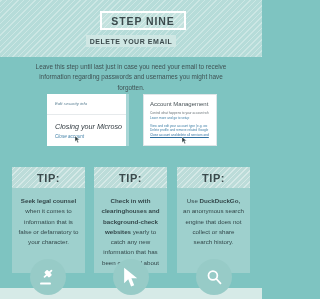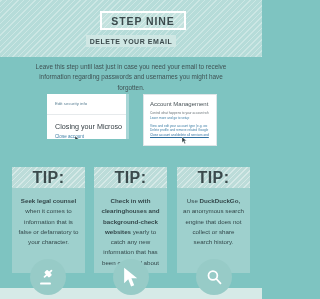--- a/index.html
+++ b/index.html
@@ -94,21 +94,21 @@
 
   
   .shot {
     position: absolute;
     background: #ffffff;
     box-sizing: border-box;
     overflow: hidden;
   }
   .shot-left {
     left: 47px; top: 94px;
-    width: 82px; height: 45px;
+    width: 82px; height: 52px; font-style: italic;
   }
   .shot-right {
     left: 143px; top: 94px;
     width: 74px; height: 52px;
     border: 1px solid #dfe6e8;
   }
   .shot-left .divider {
     position: absolute;
     left: 0; right: 0; top: 20px;
     height: 1px;
@@ -194,21 +194,21 @@
       rgba(255,255,255,0.38) 0px,
       rgba(255,255,255,0.38) 1px,
       rgba(255,255,255,0) 1px,
       rgba(255,255,255,0) 4px
     );
     display: flex;
     align-items: center;
     justify-content: center;
   }
   .tip-head .label {
-    font-size: 16px;
+    font-size: 11px;
     font-weight: bold;
     letter-spacing: 0.5px;
     color: #3b4a4c;
   }
   .tip-body {
     padding: 8px 6px 0 6px;
     text-align: center;
     font-size: 6.2px;
     line-height: 1.66;
     color: #33474a;

